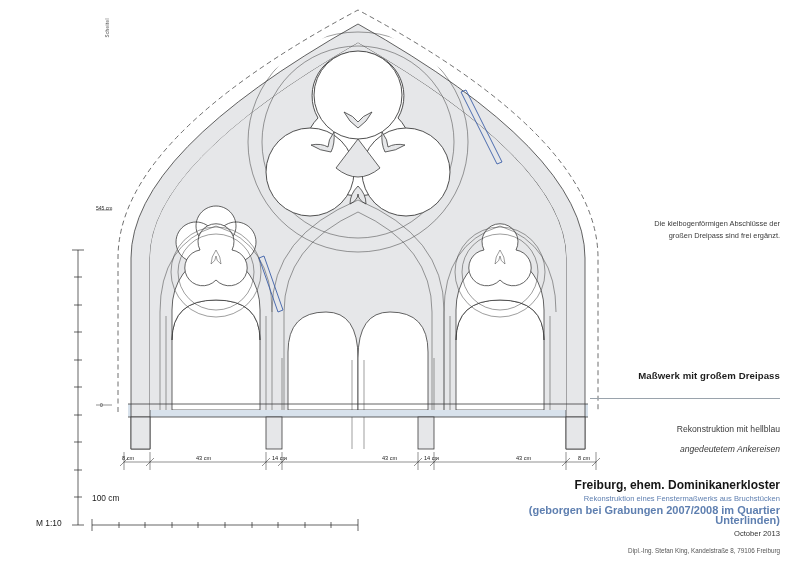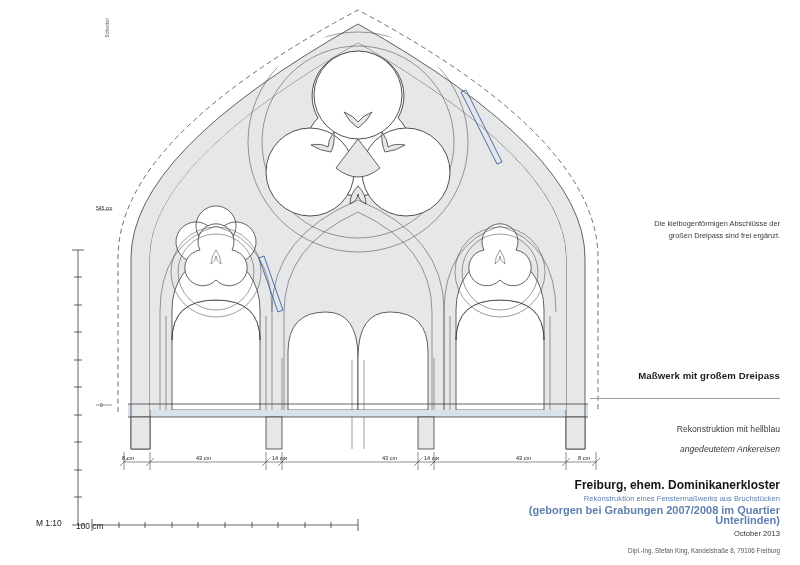--- a/index.html
+++ b/index.html
@@ -104,25 +104,24 @@
 
   .scale-label {
     position: absolute;
     left: 36px;
     top: 518px;
     font-size: 8.4px;
     color: #222222;
   }
   .scale-100 {
     position: absolute;
-    left: 76px;
+    left: 92px;
     top: 493px;
     font-size: 8.4px;
     color: #222222;
-    margin-top: 28px;
   }
   .dim-545 {
     position: absolute;
     left: 96px;
     top: 205px;
     font-size: 5px;
     color: #333333;
   }
   .dim-0 {
     position: absolute;

